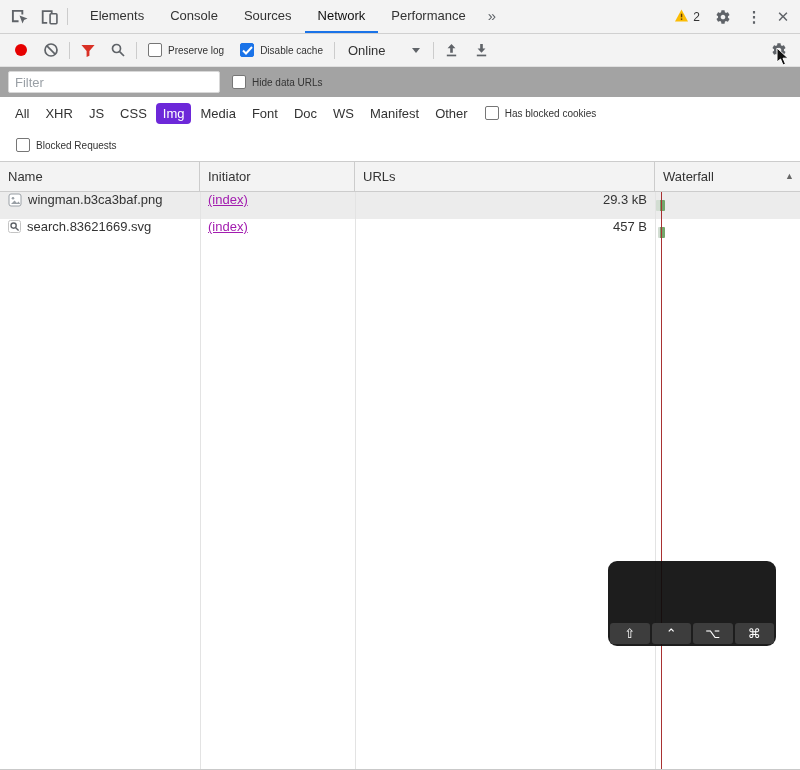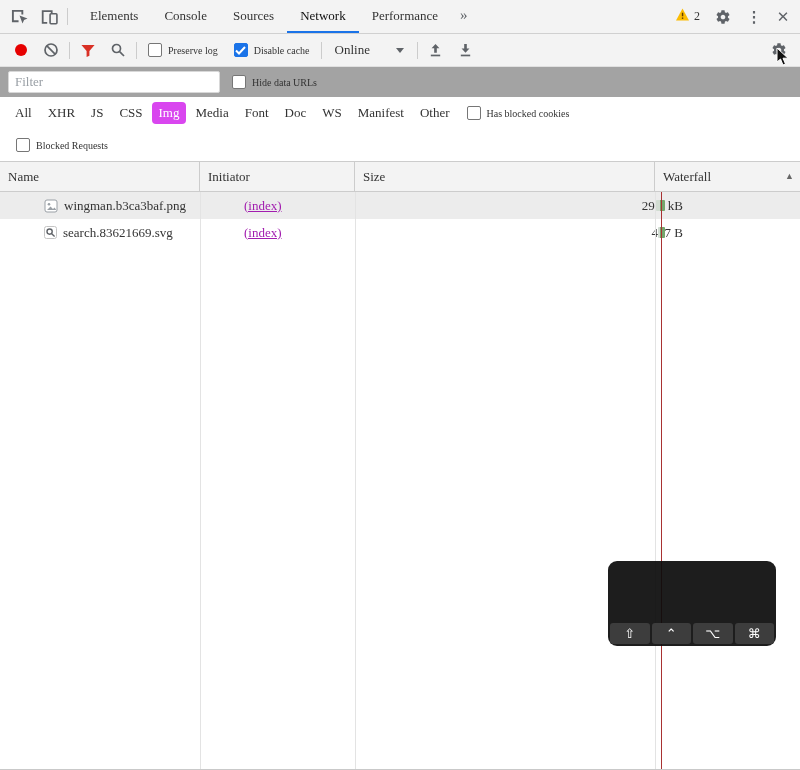--- a/index.html
+++ b/index.html
@@ -1,18 +1,18 @@
 <!DOCTYPE html>
 <html><head>
 <meta charset="utf-8">
 <style>
   *{margin:0;padding:0;box-sizing:border-box;}
   html,body{width:800px;height:770px;}
   body{font-family:"Liberation Sans",sans-serif;color:#333;background:#fff;overflow:hidden;}
-  .devtools{position:relative;width:800px;height:770px;background:#fff;border-bottom:1px solid #c9c9c9;font-family:Liberation Serif, serif;}
+  .devtools{position:relative;width:800px;height:770px;background:#fff;border-bottom:1px solid #c9c9c9;}
 
   
   .tabbar{height:34px;background:#f3f3f3;border-bottom:1px solid #d0d0d0;display:flex;align-items:stretch;padding-left:4px;}
   .iconbtn{width:30px;display:flex;align-items:center;justify-content:center;color:#5f6368;cursor:pointer;}
   .iconbtn .icon{display:flex;align-items:center;justify-content:center;}
   .vdiv{width:1px;height:17px;background:#ccc;margin:auto 3px;}
   .tabs{display:flex;align-items:stretch;margin-left:6px;}
   .tab{padding:0 13px;display:flex;align-items:center;font-size:13px;color:#333;border-bottom:2px solid transparent;cursor:pointer;}
   .tab.active{border-bottom-color:#1a73e8;color:#101010;}
   .tab.more{font-size:15px;color:#5f6368;padding:0 9px;}
@@ -31,36 +31,36 @@
   .dropdown-arrow{width:0;height:0;border-left:4px solid transparent;border-right:4px solid transparent;border-top:5px solid #5f6368;}
   .spacer{flex:1;}
 
   
   .row-filter{height:30px;display:flex;align-items:center;padding:0 8px;background:#a3a3a3;}
   .filterinput{width:212px;height:22px;border:1px solid #d8d8d8;border-radius:2px;font-size:13px;padding:0 6px;color:#333;outline:none;font-family:inherit;}
   .filterinput::placeholder{color:#9aa0a6;}
   .row-filter .cb{margin-left:12px;}
   .row-pills{height:32px;display:flex;align-items:center;padding:0 8px;gap:2px;background:#fff;}
   .pill{font-size:13px;padding:3px 7px;border-radius:4px;color:#333;cursor:pointer;white-space:nowrap;}
-  .pill.selected{background:#d946ef;color:#fff;}
+  .pill.selected{background:#6d28d9;color:#fff;}
   .row-pills .cb{}
   .row-blocked{height:33px;display:flex;align-items:center;padding:0 8px;border-bottom:1px solid #ccc;background:#fff;}
 
   
   .thead{height:30px;display:flex;background:#f3f3f3;border-bottom:1px solid #ccc;font-size:13px;}
   .th{display:flex;align-items:center;padding:0 8px;border-right:1px solid #ccc;cursor:pointer;}
   .th.tname{width:200px;}
   .th.tinit{width:155px;}
   .th.tsize{width:300px;}
   .th.twaterfall{flex:1;position:relative;border-right:none;}
   .sortarrow{position:absolute;right:6px;top:10px;font-size:9px;color:#666;line-height:1;}
   .tbody{position:relative;height:577px;background:#fff;}
   .vline{position:absolute;top:0;bottom:0;width:1px;background:#e3e3e3;z-index:2;pointer-events:none;}
   .loadline{position:absolute;top:0;bottom:0;left:661px;width:1px;background:#a83232;z-index:3;pointer-events:none;}
-  .nrow{position:relative;display:flex;height:27px;align-items:center;font-size:13px;cursor:pointer;padding-left:36px;}
+  .nrow{position:relative;display:flex;height:27px;align-items:flex-start;font-size:13px;cursor:pointer;}
   .nrow.hl{background:#ececec;}
   .cell{padding:0 8px;}
   .cname{width:200px;display:flex;align-items:center;gap:6px;overflow:hidden;white-space:nowrap;}
   .cinit{width:155px;}
   .csize{width:300px;text-align:right;}
   .link{text-decoration:underline;color:#a21caf;cursor:pointer;}
   .fileicon{display:flex;align-items:center;flex:none;}
   .wbar{position:absolute;top:8px;height:11px;z-index:1;border-radius:1px;}
   .wbar.b1{left:656px;width:9px;background:linear-gradient(90deg,#d2ddd2 0 45%,#74a66c 45%);}
   .wbar.b2{left:658px;width:7px;background:linear-gradient(90deg,#d2ddd2 0 28%,#74a66c 28%);}
@@ -229,21 +229,21 @@
   <div class="row-blocked">
     <label class="cb">
       <span class="cbbox"></span>
       <span>Blocked Requests</span>
     </label>
   </div>
 
   <div class="thead">
     <div class="th tname">Name</div>
     <div class="th tinit">Initiator</div>
-    <div class="th tsize">Size</div>
+    <div class="th tsize">URLs</div>
     <div class="th twaterfall">
       <span>Waterfall</span>
       <span class="sortarrow">▲</span>
     </div>
   </div>
 
   <div class="tbody">
     <div class="nrow hl">
       <div class="cell cname">
         <span class="fileicon">

